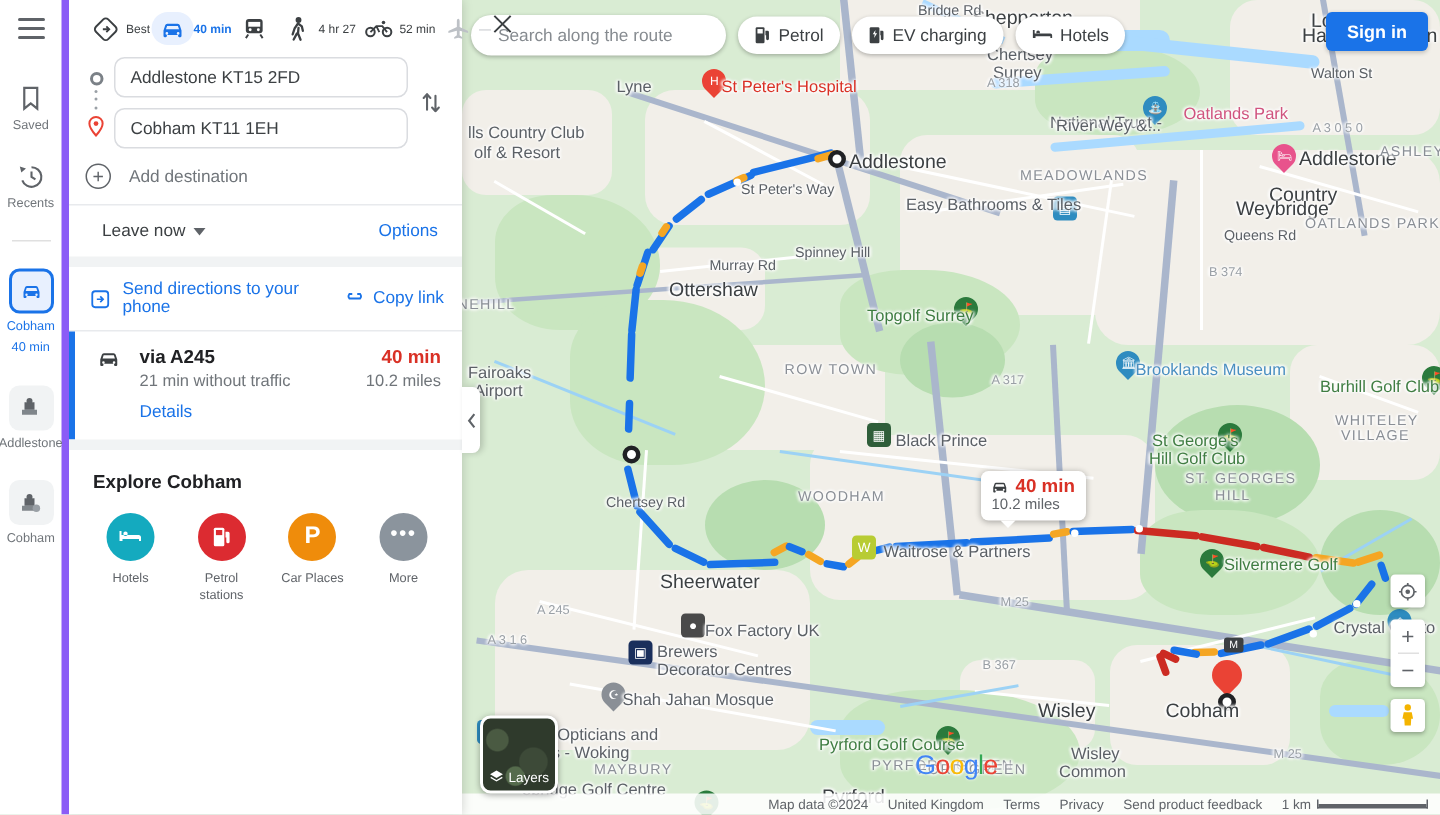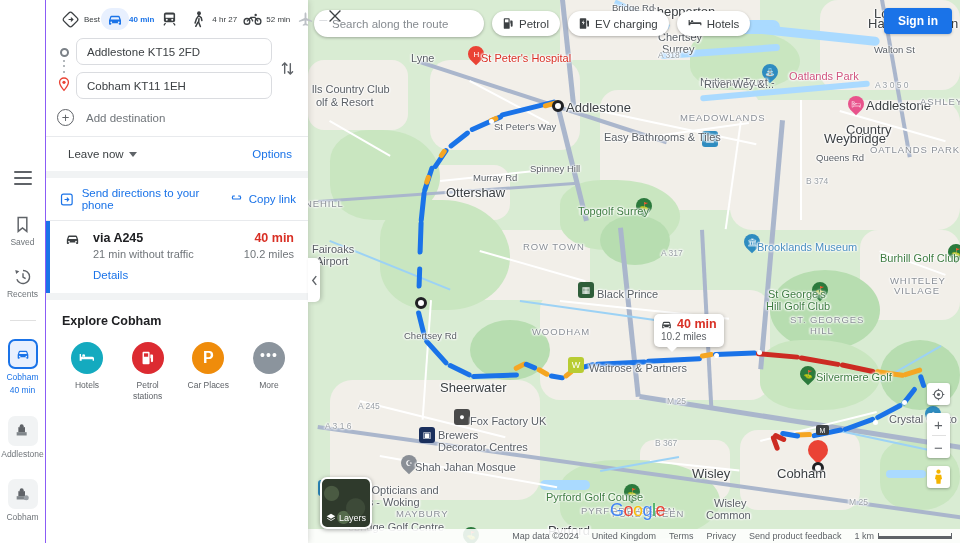--- a/index.html
+++ b/index.html
@@ -130,22 +130,21 @@
     padding: 6px 14px; border-radius: 4px; cursor: pointer;
     box-shadow: 0 1px 3px rgba(0,0,0,.2);
   }
 
   
   #rail {
     position: absolute; left: 0; top: 0; width: 46px; height: 543px;
     background: #fff; z-index: 40;
     display: flex; flex-direction: column; align-items: center;
     padding-top: 12px;
-    border-right: 1px solid #8b5cf6;
-    justify-content: flex-end;
+    border-right: 5px solid #8b5cf6;
   }
   #rail .hamb { width: 18px; cursor: pointer; margin-bottom: 26px; }
   #rail .hamb i { display: block; height: 2px; background: #5f6368; margin-bottom: 4px; border-radius: 1px; }
   .rail-item {
     display: flex; flex-direction: column; align-items: center;
     margin-bottom: 20px; cursor: pointer; width: 46px;
   }
   .rail-item .lbl { font-size: 8.5px; color: #70757a; margin-top: 3px; text-align: center; line-height: 1.25; }
   .rail-item .lbl.sel { color: #1a73e8; }
   .rail-tile {

